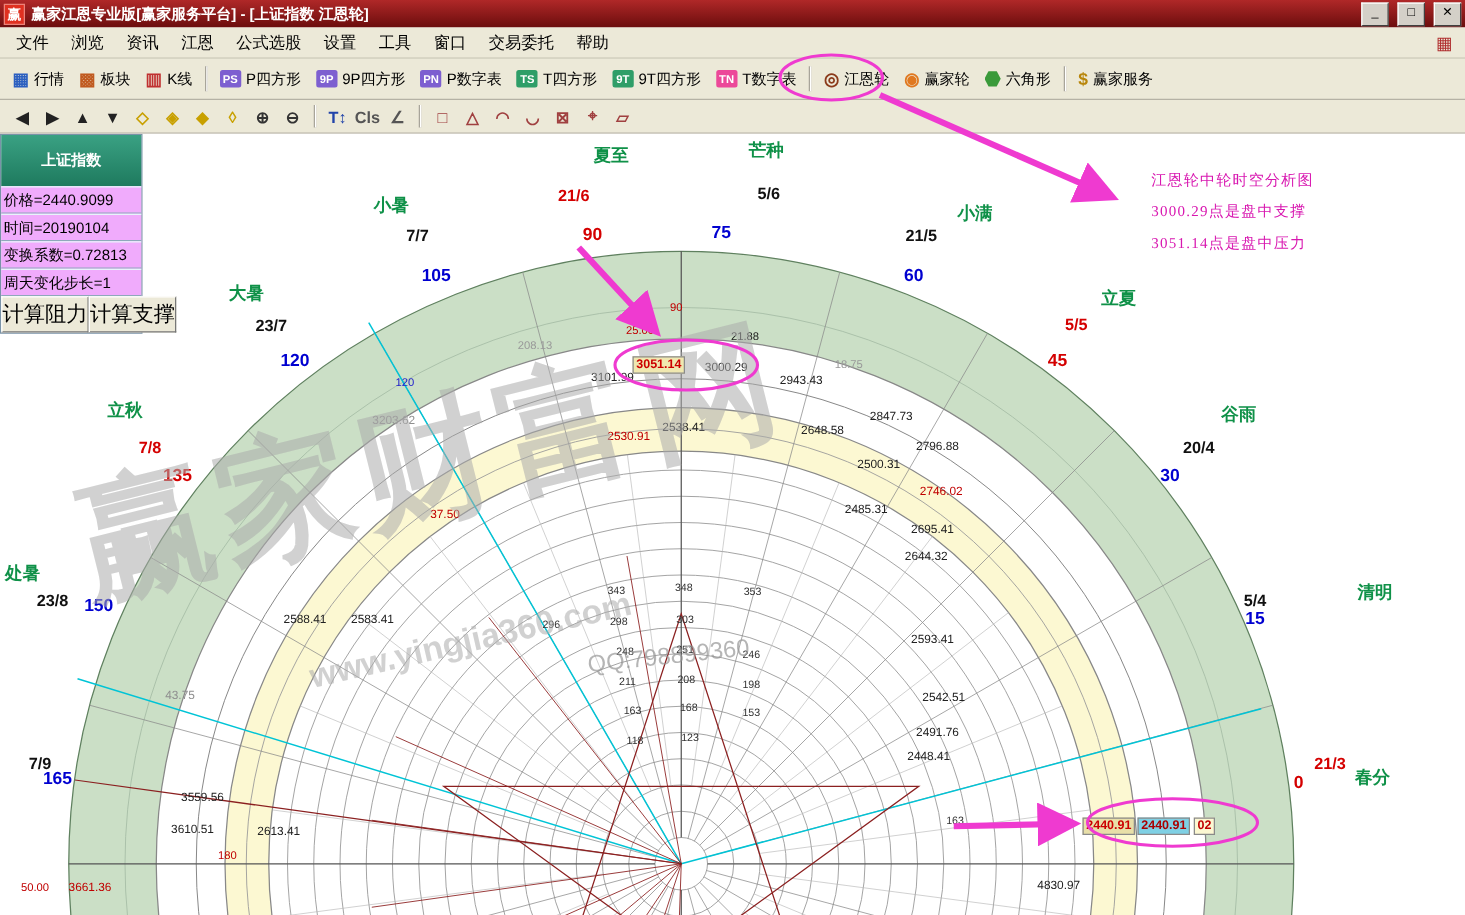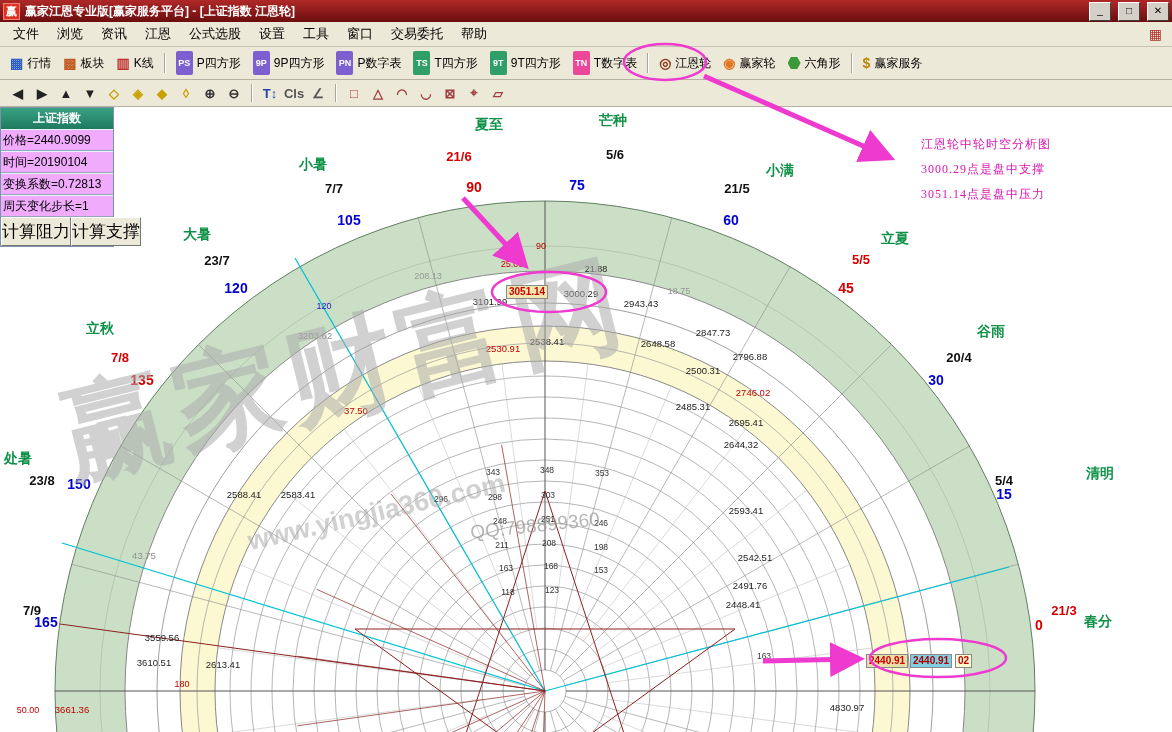--- a/index.html
+++ b/index.html
@@ -11,21 +11,21 @@
   .title-text{color:#fff;font-size:12px;font-weight:bold;flex:1;white-space:nowrap}
   .win-btn{width:20px;height:17px;background:#d4d0c8;border:1px solid;border-color:#fff #404040 #404040 #fff;font-size:10px;line-height:15px;text-align:center;color:#000;margin-left:2px;cursor:pointer}
   
   .menubar{height:24px;background:#ece9d8;border-bottom:1px solid #c6c3b2;display:flex;align-items:center;padding:0 4px}
   .menu-items{display:flex;align-items:center;flex:1}
   .menu-item{padding:3px 9px;font-size:13px;color:#000;cursor:pointer}
   .menu-corner{margin-left:auto;color:#b03030;font-size:14px;padding:0 6px;cursor:pointer}
   
   .toolbar{height:32px;background:#ece9d8;border-bottom:1px solid #b5b2a5;display:flex;align-items:center;padding:0 4px}
   .tool-item{display:flex;align-items:center;gap:4px;padding:4px 6px;font-size:12px;color:#000;cursor:pointer;white-space:nowrap}
-  .badge{min-width:15px;height:24px;border-radius:2px;color:#fff;font-size:9px;font-weight:bold;display:flex;align-items:center;justify-content:center;padding:0 1px}
+  .badge{min-width:15px;height:14px;border-radius:2px;color:#fff;font-size:9px;font-weight:bold;display:flex;align-items:center;justify-content:center;padding:0 1px}
   .glyph{font-size:14px;line-height:14px;font-weight:bold}
   .hex{width:13px;height:13px;display:inline-block;clip-path:polygon(25% 3%,75% 3%,100% 50%,75% 97%,0% 50%,25% 3%);clip-path:polygon(25% 3%,75% 3%,100% 50%,75% 97%,25% 97%,0% 50%)}
   .tsep{width:1px;height:20px;background:#a8a59a;border-right:1px solid #fff;margin:0 4px;display:inline-block}
   
   .drawbar{height:26px;background:#ece9d8;border-bottom:1px solid #b5b2a5;display:flex;align-items:center;padding:0 6px}
   .draw-icon{min-width:22px;text-align:center;font-size:13px;font-weight:bold;padding:2px 1px;cursor:pointer}
   .dsep{width:1px;height:18px;background:#a8a59a;border-right:1px solid #fff;margin:0 5px}
   
   .main{position:relative;width:1172px;height:628px;background:#fff;overflow:hidden}
   .wheel-svg{position:absolute;left:0;top:0;z-index:1}
@@ -46,21 +46,21 @@
   
   .wm{position:absolute;z-index:2;color:rgba(172,172,172,.55);pointer-events:none;white-space:nowrap}
   .wm-brand{left:55px;top:190px;font-size:108px;font-weight:bold;letter-spacing:8px;transform:rotate(-14deg);font-family:"Liberation Serif",serif}
   .wm-url{left:245px;top:390px;font-size:27px;font-weight:bold;transform:rotate(-13deg)}
   .wm-qq{left:470px;top:408px;font-size:19px;transform:rotate(-6deg);color:rgba(150,150,150,.7)}
   
   .hl-layer{position:absolute;inset:0;z-index:4;pointer-events:none}
   .hl-box{position:absolute;font-size:10px;font-weight:bold;line-height:12px;padding:0 2px;border:1px solid #8a8a8a}
   
   .info-panel{position:absolute;left:0;top:0;width:112px;z-index:6;font-size:12px;border:1px solid #7a93a8}
-  .info-header{background:linear-gradient(180deg,#3aa183,#1e7a5e);color:#fff;font-weight:bold;text-align:center;padding:2px 0}
+  .info-header{background:linear-gradient(180deg,#3aa183,#1e7a5e);color:#fff;font-weight:bold;text-align:center;padding:12px 0}
   .info-row{background:#f0abfc;color:#000;padding:2px 2px 1px 2px;border-top:1px solid #e8f4fb;border-bottom:1px solid #8fa8bb;white-space:nowrap;overflow:hidden}
   .calc-btns{display:flex;background:#bcd9ec}
   .calc-btn{flex:1;background:#ece9d8;border:1px solid;border-color:#fff #777 #777 #fff;font-size:17px;padding:2px 0;text-align:right;cursor:pointer;white-space:nowrap}
   
   .overlay{position:absolute;left:0;top:0;z-index:30;pointer-events:none}
   .anno-text{position:absolute;left:921px;top:132px;z-index:31;color:#d817b0;font-size:12px;line-height:25px;letter-spacing:1px;font-family:"Liberation Serif",serif;pointer-events:none}
 </style>
 </head>
 <body>
 

